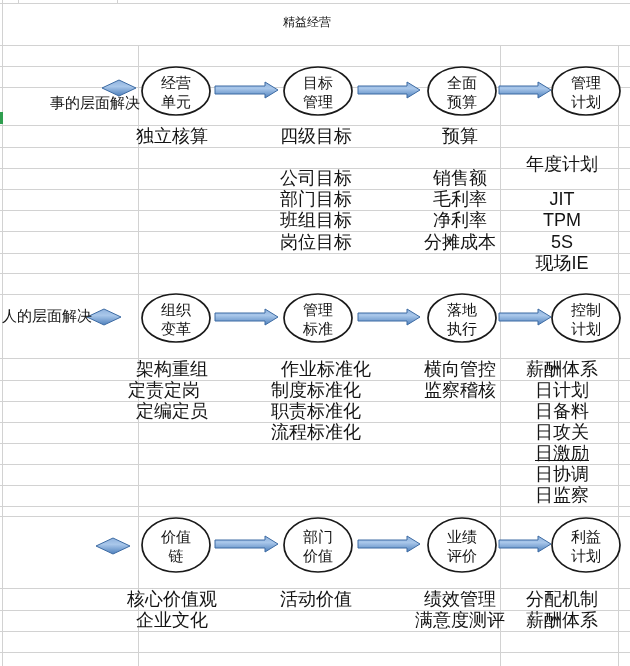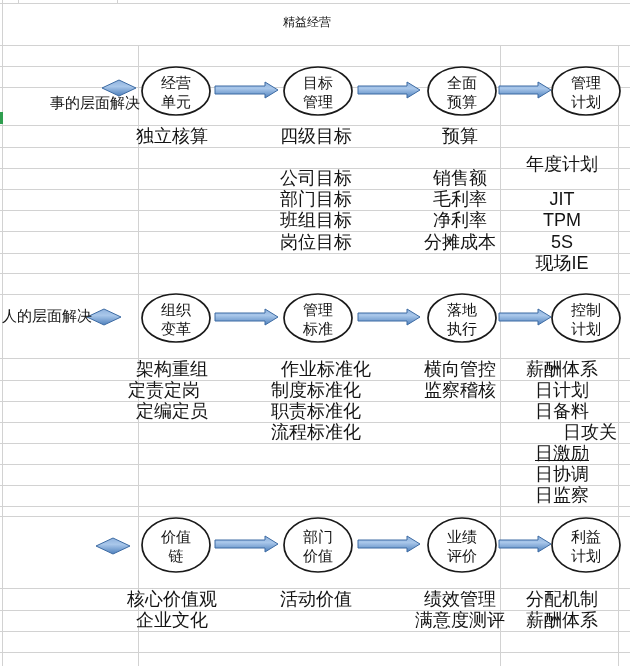--- a/index.html
+++ b/index.html
@@ -141,21 +141,21 @@
     <div class="txt" style="left: 172px; top: 411px;">定编定员</div>
     <div class="txt" style="left: 316px; top: 369px; margin-left: 10px;">作业标准化</div>
     <div class="txt" style="left: 316px; top: 390px;">制度标准化</div>
     <div class="txt" style="left: 316px; top: 411px;">职责标准化</div>
     <div class="txt" style="left: 316px; top: 432px;">流程标准化</div>
     <div class="txt" style="left: 460px; top: 369px;">横向管控</div>
     <div class="txt" style="left: 460px; top: 390px;">监察稽核</div>
     <div class="txt" style="left: 562px; top: 369px;">薪酬体系</div>
     <div class="txt" style="left: 562px; top: 390px;">日计划</div>
     <div class="txt" style="left: 562px; top: 411px;">日备料</div>
-    <div class="txt" style="left: 590px; top: 432px; text-align: right;">日攻关</div>
+    <div class="txt" style="left: 562px; top: 432px; text-align: right;">日攻关</div>
     <div class="txt" style="left: 562px; top: 453px; text-decoration: underline;">日激励</div>
     <div class="txt" style="left: 562px; top: 474px;">日协调</div>
     <div class="txt" style="left: 562px; top: 495px;">日监察</div>
     <div class="node-text" style="left: 176px; top: 546px;">
       <span>价值</span>
       <span>链</span>
     </div>
     <div class="node-text" style="left: 318px; top: 546px;">
       <span>部门</span>
       <span>价值</span>

